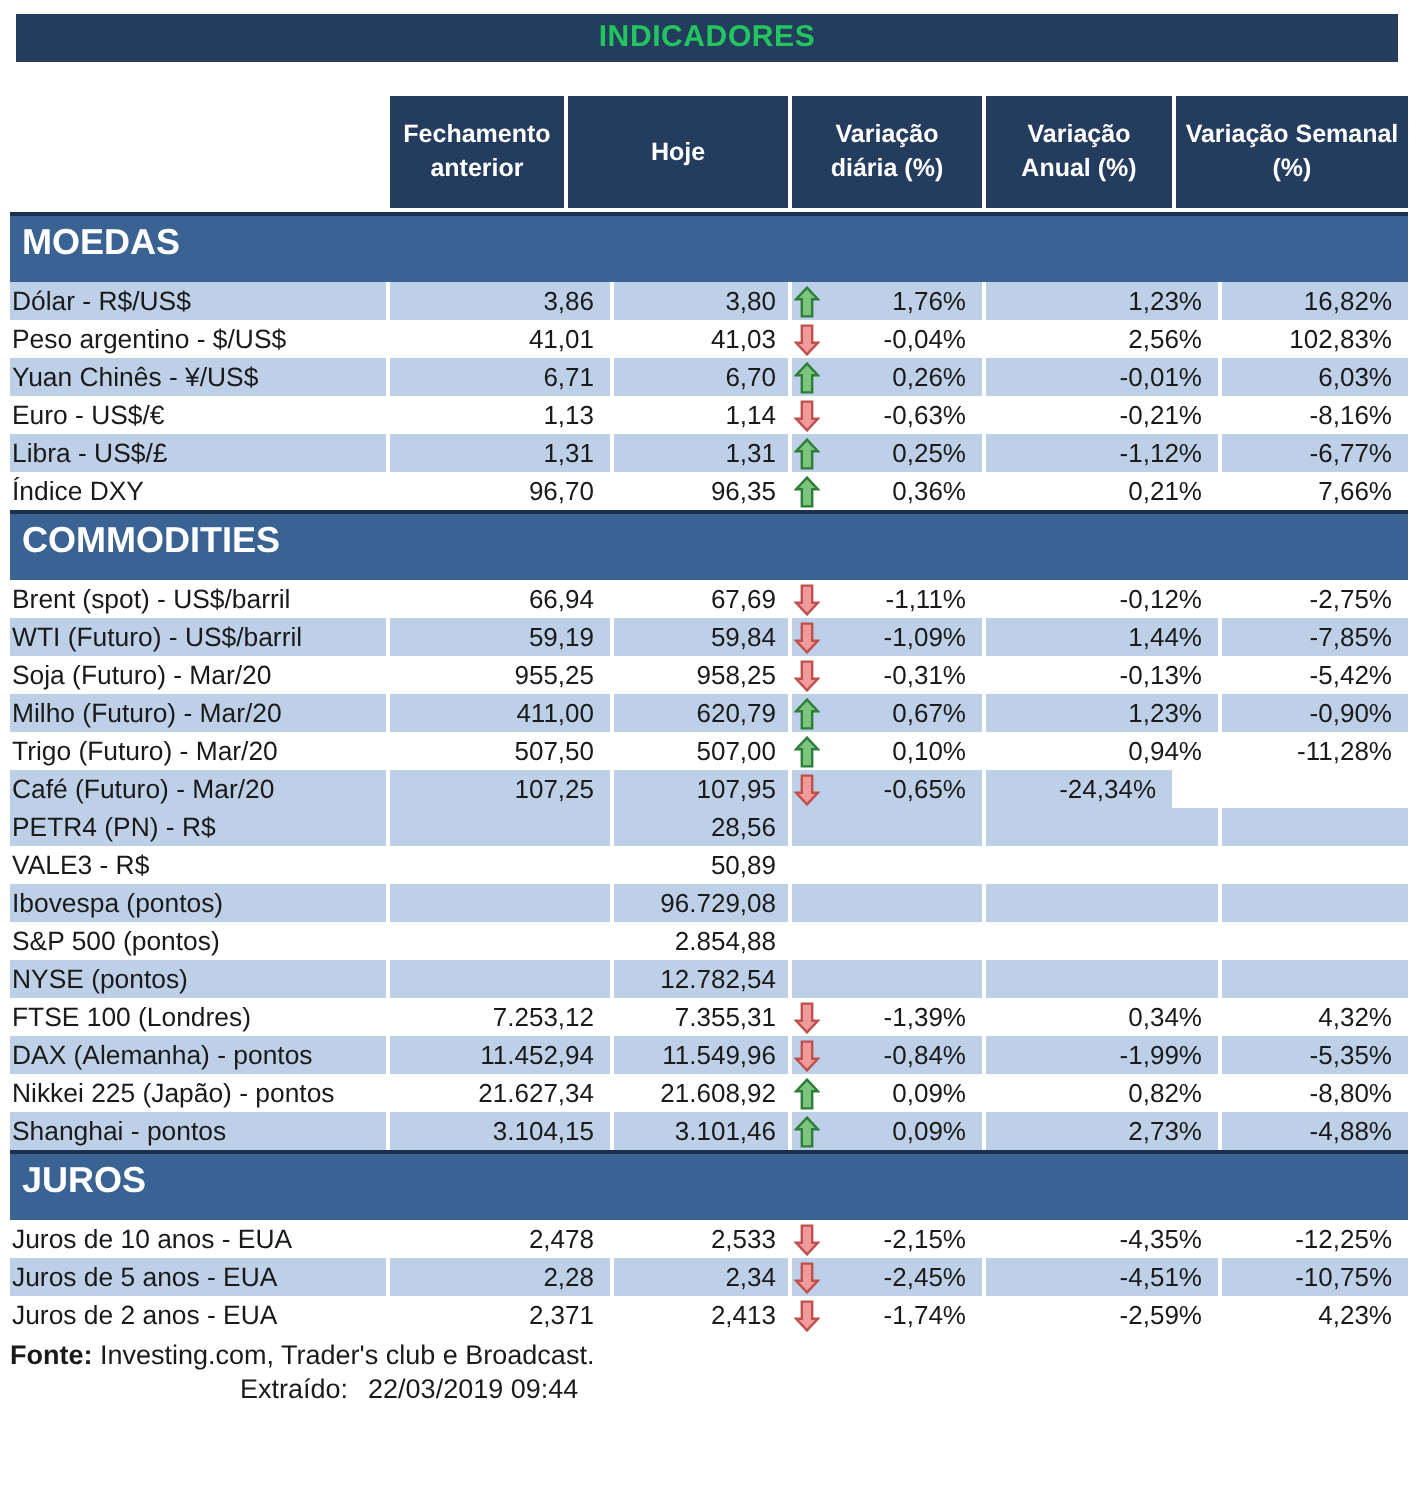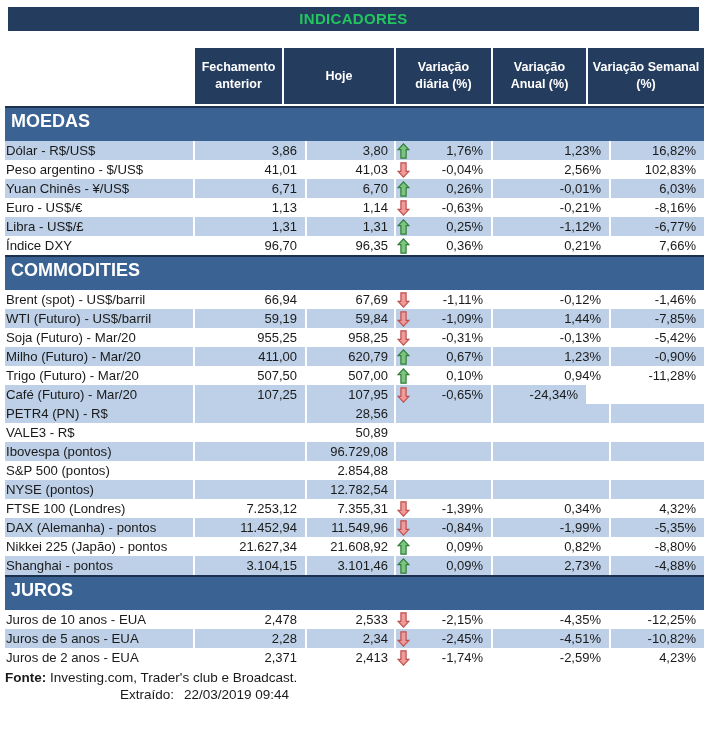--- a/index.html
+++ b/index.html
@@ -215,21 +215,21 @@
         <div class="cell num vard w-vard">
           <svg viewBox="0 0 12 16" class="arrow down">
             <polygon points="6,15.2 11.4,9.4 8.6,9.4 8.6,0.8 3.4,0.8 3.4,9.4 0.6,9.4"></polygon>
           </svg>
           <span>-1,11%</span>
         </div>
         <div class="cell num vars w-vars">
           <span>-0,12%</span>
         </div>
         <div class="cell num vara w-vara">
-          <span>-1,46%</span>
+          <span>-2,75%</span>
         </div>
       </div>
       <div class="row shaded">
         <div class="cell lbl w-label">
           <span>WTI (Futuro) - US$/barril</span>
         </div>
         <div class="cell num hoje w-hoje">
           <span>59,19</span>
         </div>
         <div class="cell num fech w-fech">
@@ -566,21 +566,21 @@
         <div class="cell num vard w-vard">
           <svg viewBox="0 0 12 16" class="arrow down">
             <polygon points="6,15.2 11.4,9.4 8.6,9.4 8.6,0.8 3.4,0.8 3.4,9.4 0.6,9.4"></polygon>
           </svg>
           <span>-2,45%</span>
         </div>
         <div class="cell num vars w-vars">
           <span>-4,51%</span>
         </div>
         <div class="cell num vara w-vara">
-          <span>-10,82%</span>
+          <span>-10,75%</span>
         </div>
       </div>
       <div class="row">
         <div class="cell lbl w-label">
           <span>Juros de 2 anos - EUA</span>
         </div>
         <div class="cell num hoje w-hoje">
           <span>2,371</span>
         </div>
         <div class="cell num fech w-fech">

